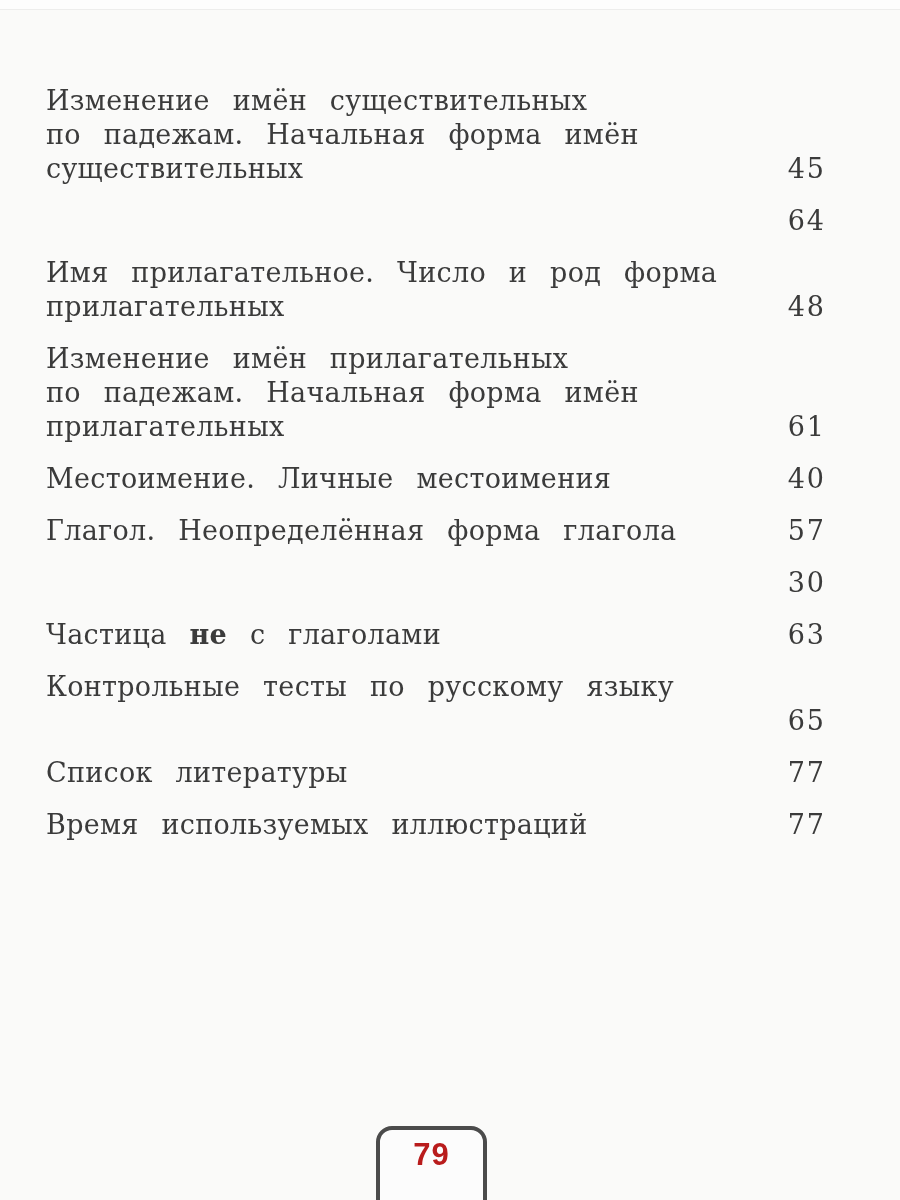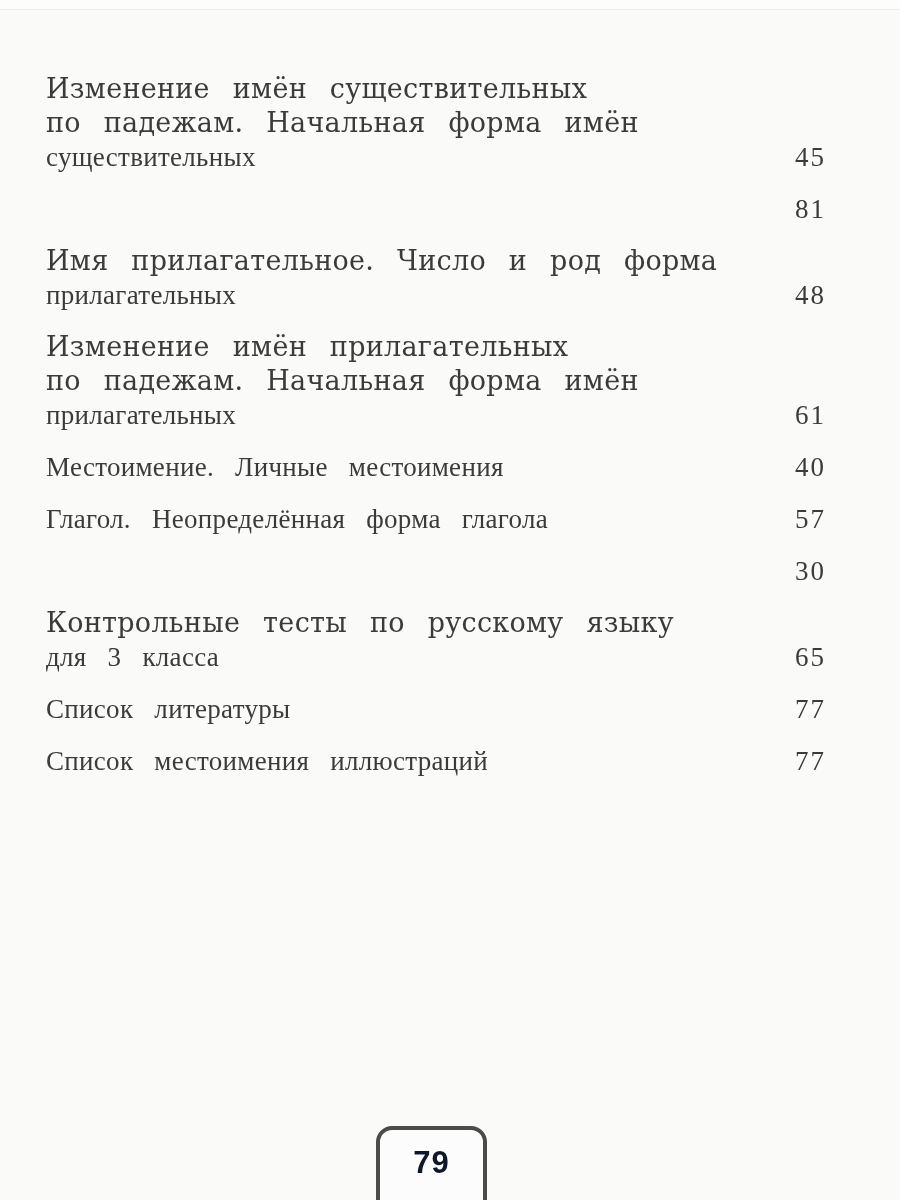--- a/index.html
+++ b/index.html
@@ -18,38 +18,37 @@
   
   .scan-edge {
     position: absolute;
     top: 0; left: 0; right: 0;
     height: 9px;
     background: #fdfdfd;
     border-bottom: 1px solid #ededec;
   }
   .toc {
     position: absolute;
-    top: 72px;
+    top: 84px;
     left: 46px;
     right: 74px;
   }
   .entry {
     margin: 0 0 18px 0;
   }
   .line {
     margin: 0;
     font-size: 27px;
     line-height: 34px;
     word-spacing: 14px;
     letter-spacing: 0.3px;
   }
   .leader-row {
     display: flex;
     align-items: flex-end;
-    font-family: Liberation Serif, serif;
   }
   .leader-row .txt {
     white-space: nowrap;
     flex: 0 0 auto;
   }
   .leader {
     flex: 1 1 auto;
     min-width: 28px;
     margin: 0 12px 0 14px;
     background-image: radial-gradient(circle, #3e3e3e 2.1px, rgba(0,0,0,0) 2.7px);
@@ -71,27 +70,27 @@
     top: 1126px;
     width: 103px;
     height: 84px;
     background: #fcfcfc;
     border: 4px solid #4b4b4b;
     border-radius: 16px;
     text-align: center;
   }
   .footer-box .num {
     display: inline-block;
-    margin-top: 16px;
+    margin-top: 8px;
     font-family: "Liberation Sans", "DejaVu Sans", sans-serif;
     font-weight: bold;
     font-size: 31px;
     line-height: 1.1;
     letter-spacing: 1px;
-    color: #0f172a;
+    color: #b91c1c;
   }
 </style>
 </head>
 <body>
 
 <div class="scan-edge"></div>
 
 <main class="page">
   <section class="toc">
 
@@ -101,21 +100,21 @@
       <p class="line leader-row">
         <span class="txt">существительных</span>
         <span class="leader"></span>
         <span class="pagenum">45</span>
       </p>
     </div>
 
     <div class="entry">
       <p class="line leader-row">
         <span class="leader"></span>
-        <span class="pagenum">81</span>
+        <span class="pagenum">64</span>
       </p>
     </div>
 
     <div class="entry">
       <p class="line">Имя прилагательное. Число и род форма</p>
       <p class="line leader-row">
         <span class="txt">прилагательных</span>
         <span class="leader"></span>
         <span class="pagenum">48</span>
       </p>
@@ -147,41 +146,47 @@
       </p>
     </div>
 
     <div class="entry">
       <p class="line leader-row">
         <span class="leader"></span>
         <span class="pagenum">30</span>
       </p>
     </div>
 
+    <div class="entry">
+      <p class="line leader-row">
+        <span class="txt"><span>Частица</span> <b class="bold">не</b> <span>с глаголами</span></span>
+        <span class="leader"></span>
+        <span class="pagenum">63</span>
+      </p>
+    </div>
 
     <div class="entry">
       <p class="line">Контрольные тесты по русскому языку</p>
       <p class="line leader-row">
-        <span class="txt">для 3 класса</span>
         <span class="leader"></span>
         <span class="pagenum">65</span>
       </p>
     </div>
 
     <div class="entry">
       <p class="line leader-row">
         <span class="txt">Список литературы</span>
         <span class="leader"></span>
         <span class="pagenum">77</span>
       </p>
     </div>
 
     <div class="entry">
       <p class="line leader-row">
-        <span class="txt">Список местоимения иллюстраций</span>
+        <span class="txt">Время используемых иллюстраций</span>
         <span class="leader"></span>
         <span class="pagenum">77</span>
       </p>
     </div>
 
   </section>
 
   <footer>
     <div class="footer-box">
       <span class="num">79</span>

